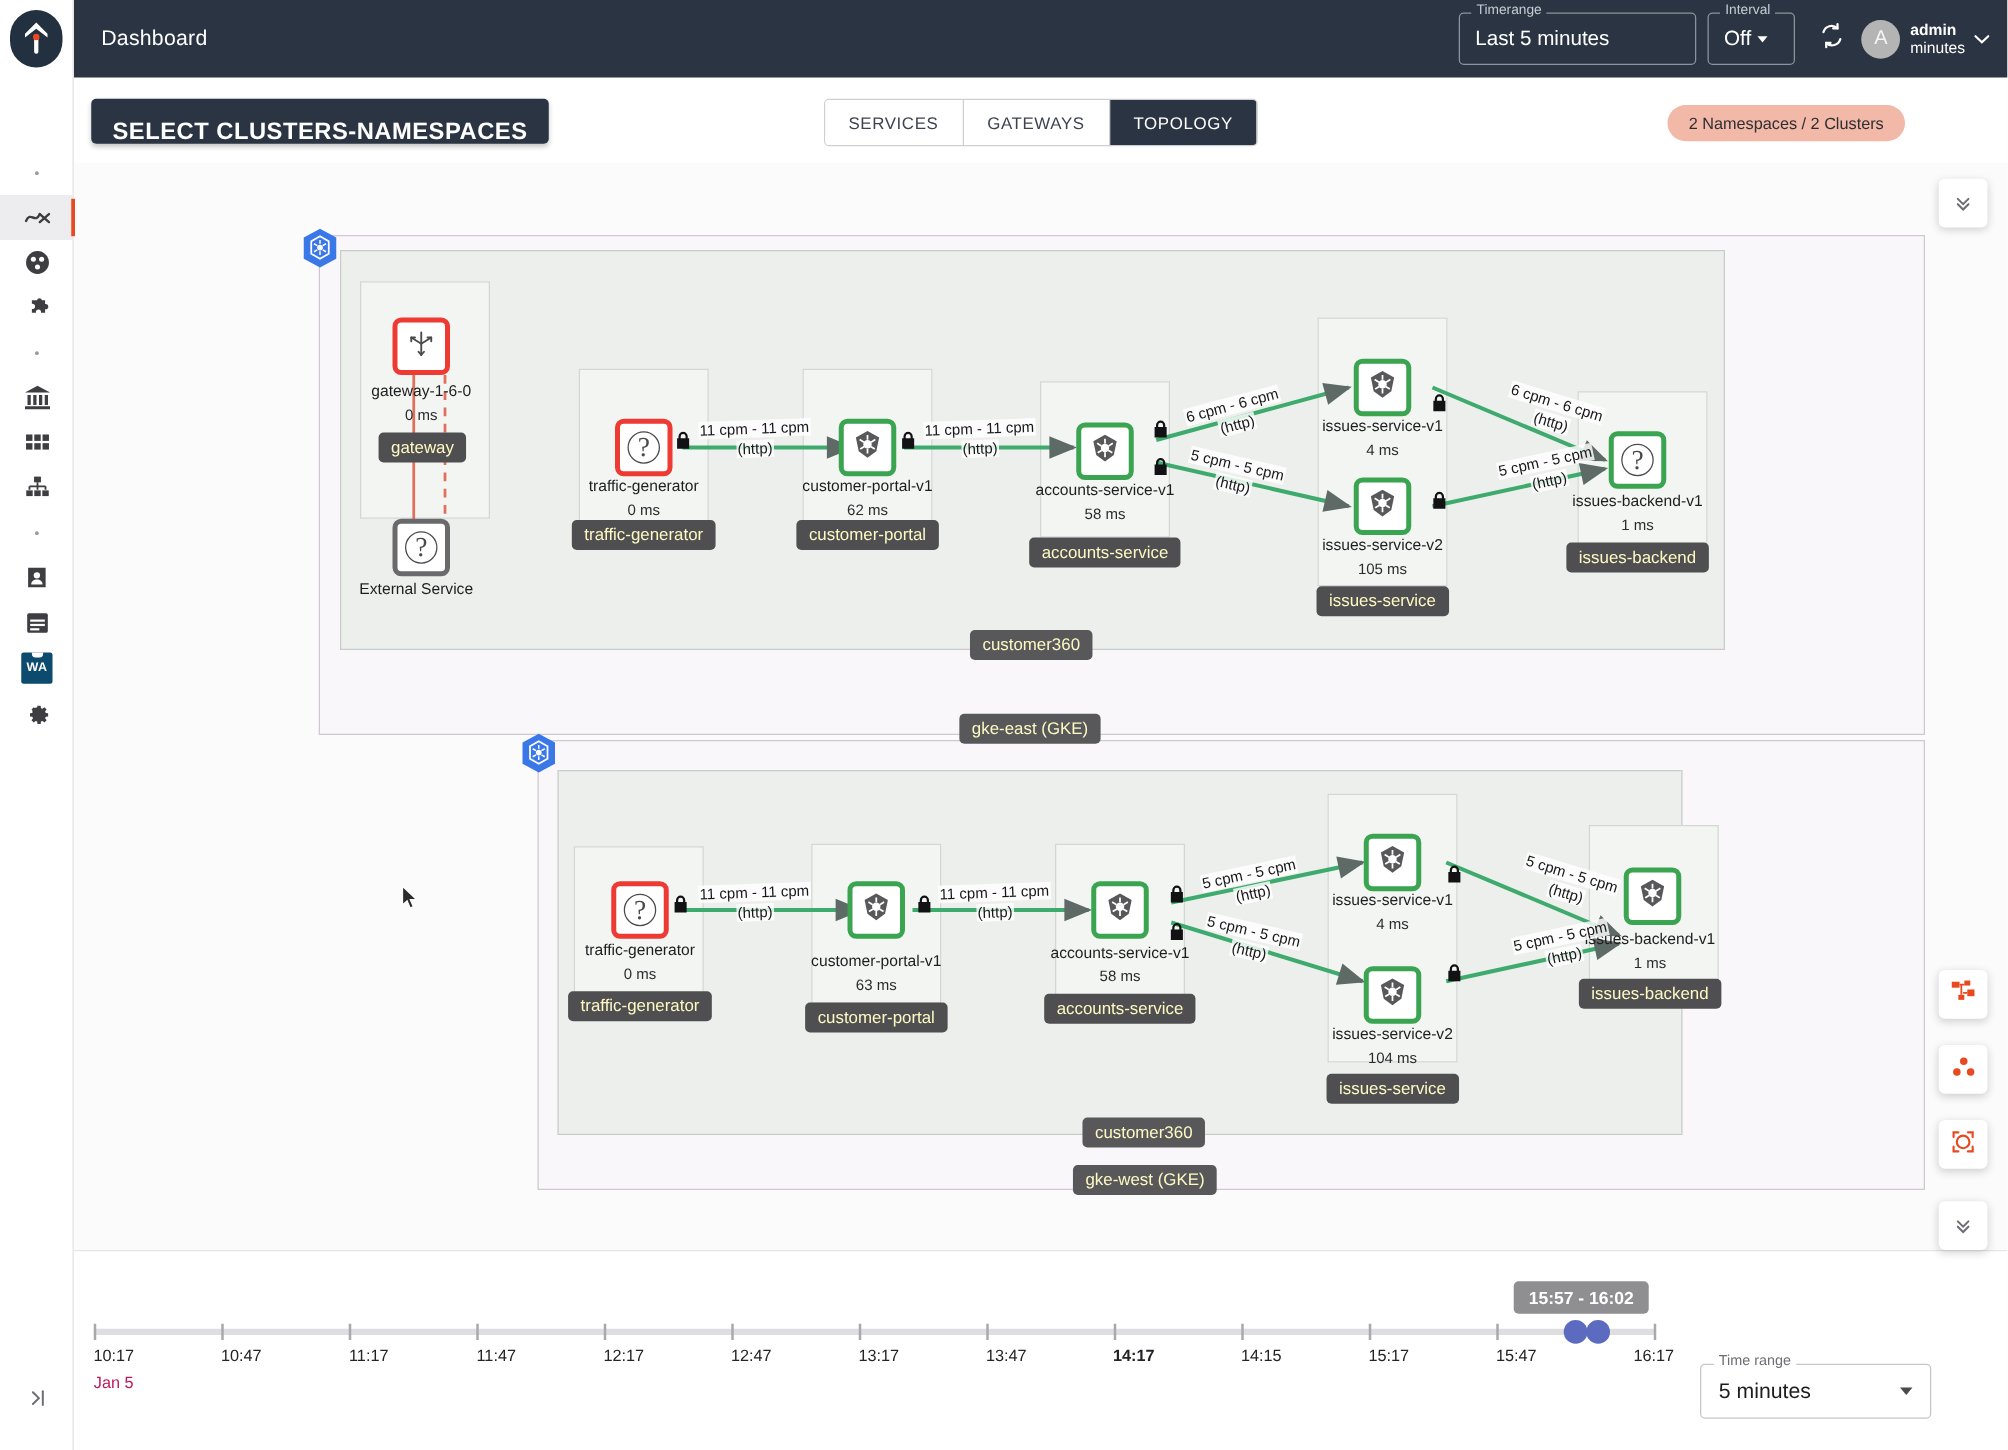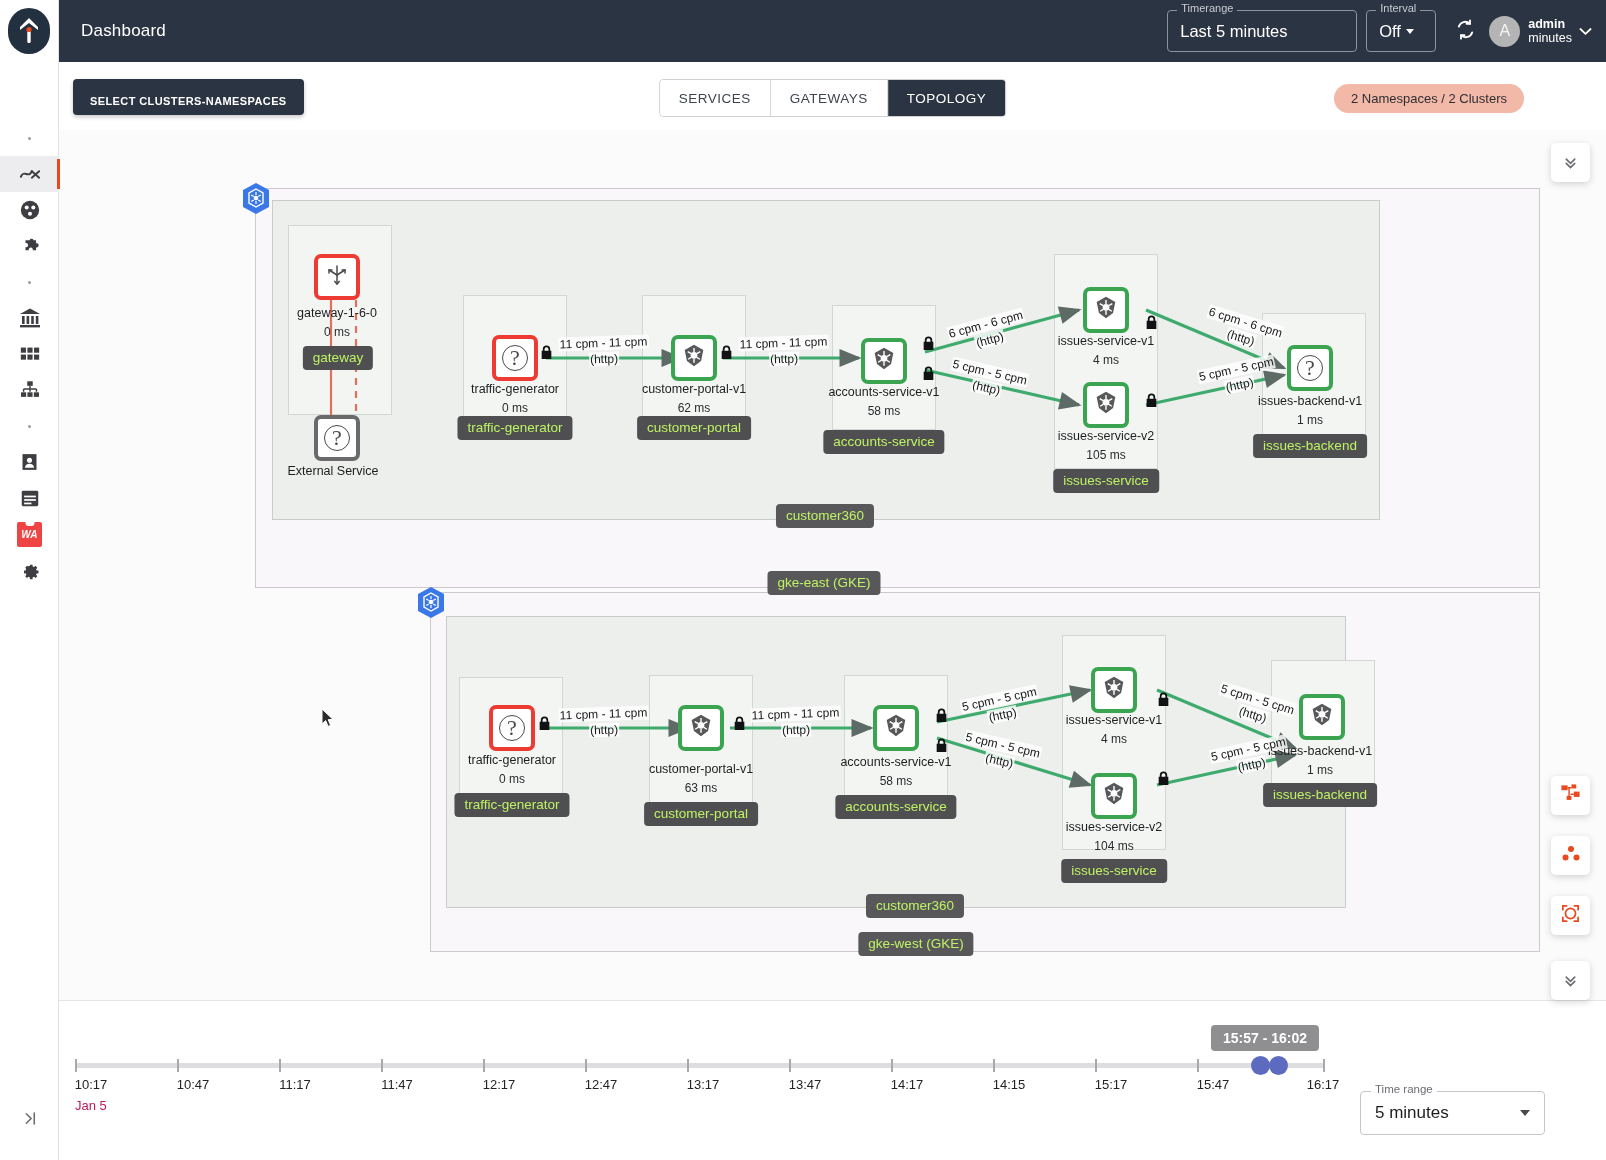--- a/index.html
+++ b/index.html
@@ -30,24 +30,24 @@
     height: 36px; display: flex; align-items: center; justify-content: center;
     position: relative; cursor: pointer; color: #3d3d42;
   }
   .rail-item.active { background: #ededef; }
   .rail-item.active::after {
     content: ""; position: absolute; right: -1px; top: 3px; bottom: 3px;
     width: 3px; background: #e8491f;
   }
   .rail-item svg { display: block; }
   .rail-wa {
-    width: 25px; height: 25px; background: #ef4444; color: #fff;
+    width: 25px; height: 25px; background: #0c4a6e; color: #fff;
     font-size: 10px; font-weight: bold; letter-spacing: .3px;
     display:flex; align-items:center; justify-content:center;
-    border-radius: 2px; position: relative; font-style: italic;
+    border-radius: 2px; position: relative;
   }
   .rail-wa::before{
     content:""; position:absolute; top:0; left:50%; transform:translateX(-50%);
     width:9px; height:4px; background:#fff; border-radius:0 0 3px 3px;
   }
   .rail-expand {
     position: absolute; bottom: 24px; left: 0; width: 59px; height: 36px;
     display:flex; align-items:center; justify-content:center;
     color:#6d6d73; font-size:17px; cursor:pointer;
   }
@@ -86,21 +86,21 @@
   .user-caret { margin-left: 7px; font-size: 13px; }
 
   
   .subheader {
     position: absolute; left: 59px; top: 62px; right: 0; height: 68px;
     background: #ffffff; z-index: 25;
   }
   .btn-dark {
     position: absolute; left: 14px; top: 17px;
     background: #2b3442; color: #fff; border: none; border-radius: 4px;
-    height: 36px; padding: 16px 17px; font-size: 11px; font-weight: bold;
+    height: 36px; padding: 16px 17px; font-size: 19px; font-weight: bold;
     letter-spacing: .4px; cursor: pointer; font-family: inherit;
     box-shadow: 0 2px 4px rgba(0,0,0,.22);
   }
   .tabs {
     position: absolute; left: 50%; transform: translateX(-50%); top: 17px;
     display: flex; border: 1px solid #cfcfd3; border-radius: 4px; overflow: hidden;
     height: 38px;
   }
   .tab {
     padding: 0 19px; display:flex; align-items:center; font-size: 13.5px;
@@ -127,21 +127,21 @@
   .cluster {
     position: absolute; background: #faf7fa; border: 1px solid #cfc8d0;
   }
   .ns {
     position: absolute; background: #ecefec; border: 1px solid #c9cdc9;
   }
   .svcbox {
     position: absolute; background: #f3f5f3; border: 1px solid #d3d7d3;
   }
   .badge {
-    position: absolute; background: #58585a; color: #bef264; font-size: 13.5px;
+    position: absolute; background: #58585a; color: #fef9c3; font-size: 13.5px;
     padding: 4px 10px 5px; border-radius: 4px; white-space: nowrap;
     transform: translateX(-50%); z-index: 12;
   }
   .badge.dark { background: #4f4f51; }
   .k8s-hex {
     position: absolute; width: 30px; height: 34px; z-index: 14;
   }
   .node {
     position: absolute; width: 46px; height: 46px; border-radius: 7px;
     background: #fff; display:flex; align-items:center; justify-content:center;
@@ -860,21 +860,21 @@
       <div class="tl-tick" style="left:1248px;"></div>
 
       <div class="tl-tlabel" style="left:16px;">10:17</div>
       <div class="tl-tlabel" style="left:118px;">10:47</div>
       <div class="tl-tlabel" style="left:220px;">11:17</div>
       <div class="tl-tlabel" style="left:322px;">11:47</div>
       <div class="tl-tlabel" style="left:424px;">12:17</div>
       <div class="tl-tlabel" style="left:526px;">12:47</div>
       <div class="tl-tlabel" style="left:628px;">13:17</div>
       <div class="tl-tlabel" style="left:730px;">13:47</div>
-      <div class="tl-tlabel" style="left:832px;">14:17</div>
+      <div class="tl-tlabel" style="left:832px;font-weight:bold;">14:17</div>
       <div class="tl-tlabel" style="left:934px;">14:15</div>
       <div class="tl-tlabel" style="left:1036px;">15:17</div>
       <div class="tl-tlabel" style="left:1138px;">15:47</div>
       <div class="tl-tlabel" style="left:1248px;">16:17</div>
 
       <div class="tl-tooltip" style="left:1190px;">15:57 - 16:02</div>
       <div class="tl-handle" style="left:1176px;"></div>
       <div class="tl-handle" style="left:1194px;"></div>
     </div>
 

